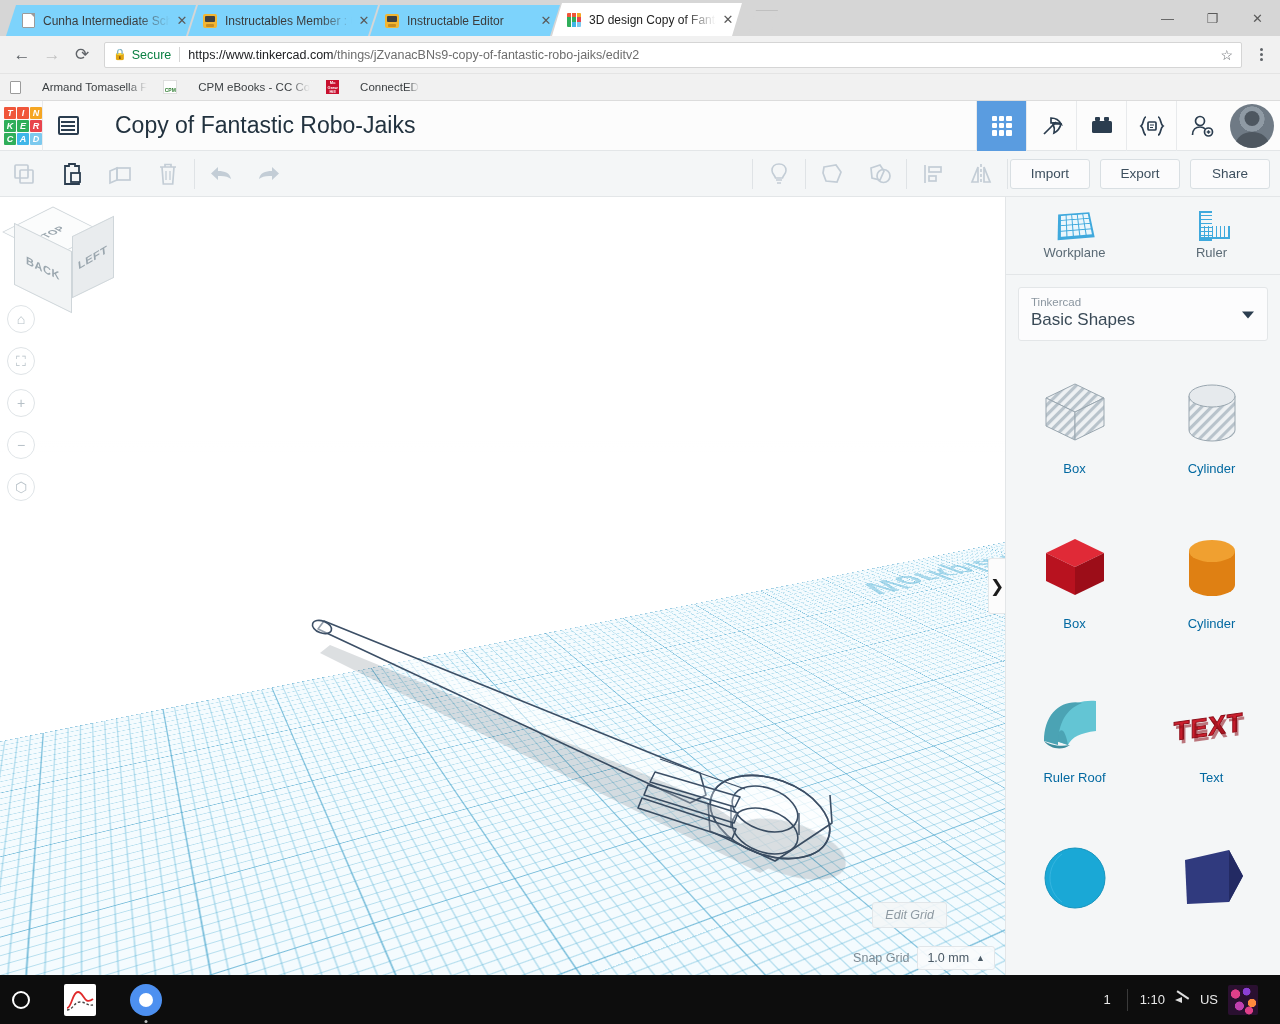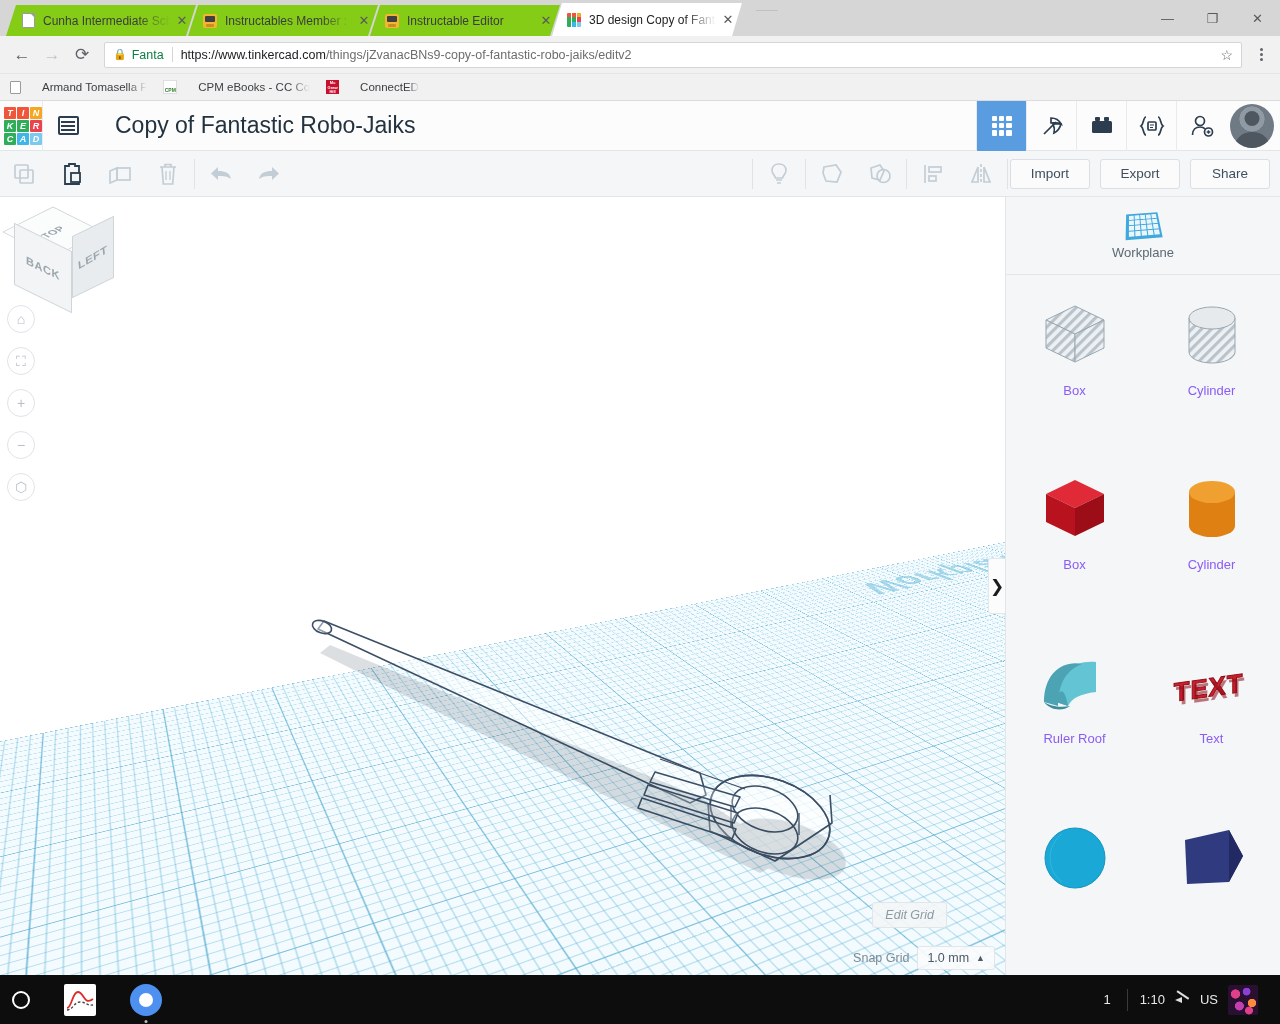--- a/index.html
+++ b/index.html
@@ -15,21 +15,21 @@
 
   
   .tabstrip {
     height: 36px; background: #d6d6d6;
     display: flex; align-items: flex-end; position: relative;
     padding-left: 6px;
   }
   .tab {
     position: relative;
     height: 31px; width: 190px;
-    background: #84cc16;
+    background: #7dd3fc;
     display: flex; align-items: center;
     padding: 0 6px 0 14px;
     font-size: 12px; color: #3c3c3c;
     clip-path: polygon(10px 0, 100% 0, calc(100% - 10px) 100%, 0 100%);
     margin-right: -8px;
   }
   .tab.active {
     background: #fff; color: #222; z-index: 5;
     height: 33px;
   }
@@ -371,21 +371,21 @@
   }
   .shapegrid {
     flex: 1; display: grid; grid-template-columns: 1fr 1fr;
     row-gap: 0; overflow: hidden; padding-top: 4px;
   }
   .shape-cell {
     display: flex; flex-direction: column; align-items: center;
     justify-content: flex-start; height: 138px; padding-top: 10px;
   }
   .shape-art { height: 92px; display: flex; align-items: center; justify-content: center; }
-  .shape-name { font-size: 13px; color: #8b5cf6; margin-top: 2px; }
+  .shape-name { font-size: 13px; color: #0369a1; margin-top: 2px; }
 
   
   .shelf {
     height: 49px; background: #0d0d0d;
     display: flex; align-items: center; position: relative;
   }
   .shelf-left { display: flex; align-items: center; gap: 34px; padding-left: 12px; }
   .launcher {
     width: 18px; height: 18px; border: 2px solid #fff; border-radius: 50%;
   }
@@ -497,21 +497,21 @@
     </div>
   </div>
 
   <div class="omnibar">
     <div class="navbtn">←</div>
     <div class="navbtn dim">→</div>
     <div class="navbtn">⟳</div>
 
     <div class="urlbox">
       <span class="lock">🔒</span>
-      <span class="secure-txt">Fanta</span>
+      <span class="secure-txt">Secure</span>
       <span class="url-sep"></span>
       <span class="url-dom">https://www.tinkercad.com</span>
       <span class="url-path">/things/jZvanacBNs9-copy-of-fantastic-robo-jaiks/editv2</span>
       <span class="star">☆</span>
     </div>
 
     <div class="kebab">
       <span></span>
         <span></span>
         <span></span>
@@ -750,22 +750,31 @@
         <div class="panel-handle">❯</div>
       </div>
 
       <div class="shapepanel">
 
         <div class="helper-row">
           <div class="helper">
             <span class="wp-icon"></span>
             <span>Workplane</span>
           </div>
-        </div>
-
+          <div class="helper">
+            <span class="ruler-icon"></span>
+            <span>Ruler</span>
+          </div>
+        </div>
+
+        <div class="libselect">
+          <div class="lib-sub">Tinkercad</div>
+          <div class="lib-main">Basic Shapes</div>
+          <span class="lib-caret"></span>
+        </div>
 
         <div class="shapegrid">
 
           <div class="shape-cell">
             <div class="shape-art">
               <svg width="78" height="78" viewBox="0 0 78 78">
                 <defs>
                     <pattern id="hatch" width="7" height="7" patternUnits="userSpaceOnUse" patternTransform="rotate(45)">
                   <rect width="3.4" height="7" fill="#b8c3cb"></rect>
                       <rect x="3.4" width="3.6" height="7" fill="#eef1f3"></rect>

